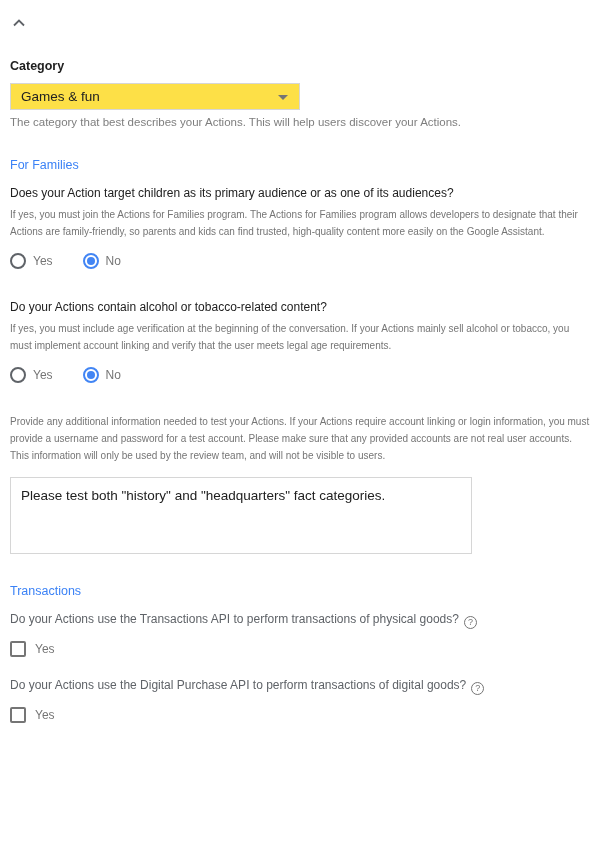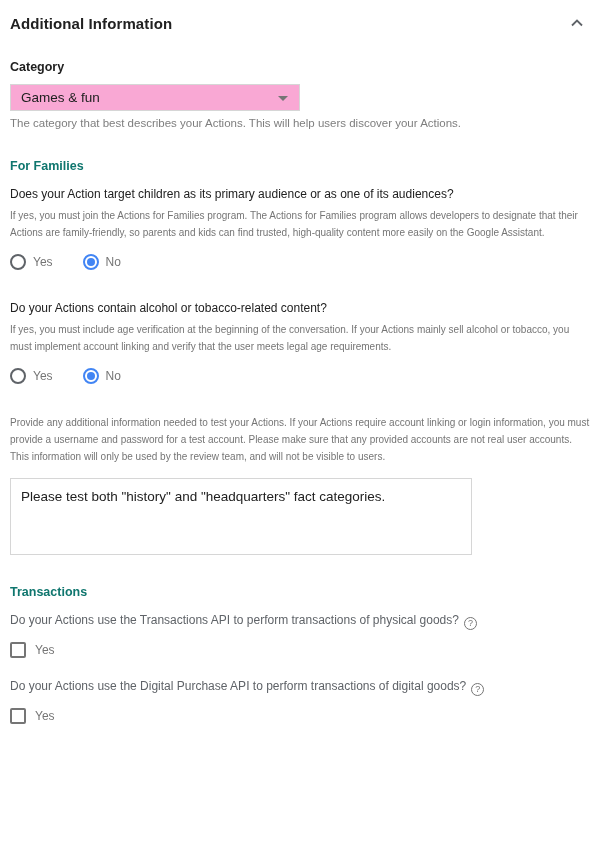--- a/index.html
+++ b/index.html
@@ -37,21 +37,21 @@
     font-size: 12.5px;
     font-weight: bold;
     color: #212121;
     margin-bottom: 10px;
   }
   .select-box {
     position: relative;
     width: 290px;
     height: 27px;
     border: 1px solid #d6d6d6;
-    background: #f9a8d4;
+    background: #fde047;
     display: flex;
     align-items: center;
     padding: 0 28px 0 10px;
     cursor: pointer;
   }
   .select-value { font-size: 13.5px; color: #212121; }
   .caret-down {
     position: absolute;
     right: 11px; top: 11px;
     width: 0; height: 0;
@@ -61,22 +61,22 @@
   }
   .field-helper {
     font-size: 11.5px;
     color: #7e7e7e;
     margin-top: 6px;
   }
   
   .section { margin-top: 30px; }
   .section-title {
     font-size: 12.5px;
-    font-weight: bold;
-    color: #0f766e;
+    font-weight: normal;
+    color: #3b82f6;
   }
   .question {
     font-size: 12px;
     color: #212121;
     line-height: 16px;
     margin-top: 13px;
   }
   .question.gray { color: #5f6368; }
   .helper-text {
     font-size: 10px;
@@ -168,21 +168,20 @@
   }
   .q-block { margin-top: 20px; }
   .q-block.first { margin-top: 0; }
 </style>
 </head>
 <body>
 
 <div class="panel">
 
   <div class="panel-header">
-    <div class="panel-title">Additional Information</div>
     <button class="collapse-btn">
       <span>
         <svg width="14" height="12" viewBox="0 0 14 12">
           <polyline points="2,8.5 7,3.5 12,8.5" fill="none" stroke="#5f6368" stroke-width="1.8"></polyline>
         </svg>
       </span>
     </button>
   </div>
 
   <div class="field">

